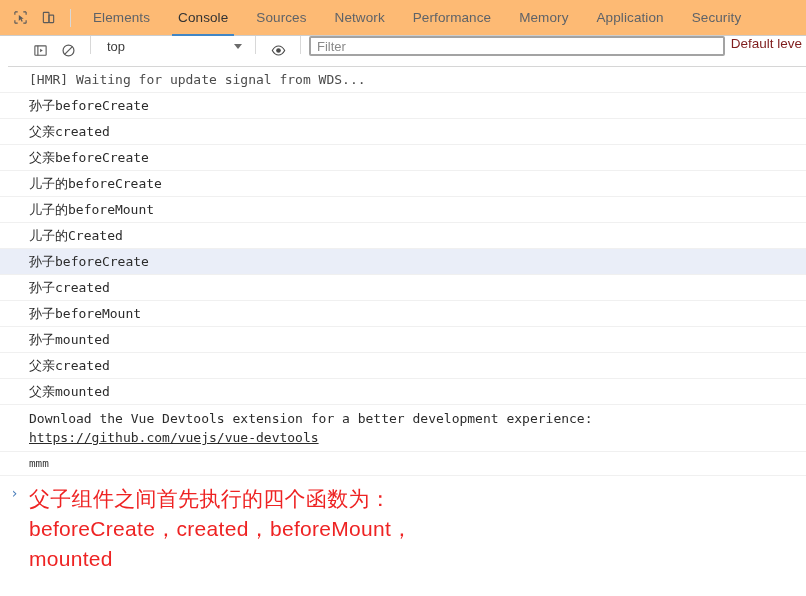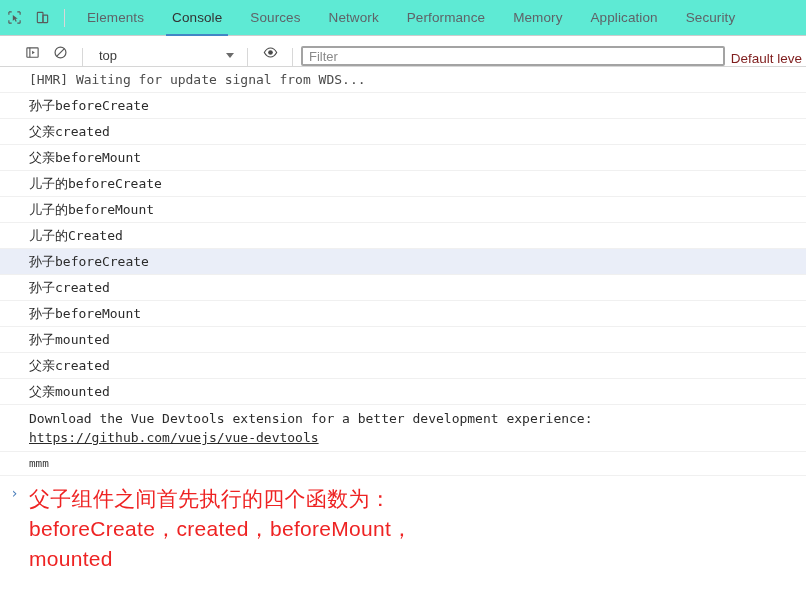--- a/index.html
+++ b/index.html
@@ -21,22 +21,23 @@
     height: 596px;
     background: #ffffff;
   }
 
   
   .tabbar {
     position: relative;
     display: flex;
     align-items: center;
     height: 36px;
-    background: #5eead4;
+    background: #fdba74;
     border-bottom: 1px solid #cdcdcd;
+    padding-left: 6px;
   }
 
   .tool-icon {
     width: 28px;
     height: 28px;
     display: flex;
     align-items: center;
     justify-content: center;
     color: #5a5a5a;
     flex: 0 0 auto;
@@ -76,25 +77,26 @@
     left: 8px;
     right: 8px;
     bottom: 0;
     height: 2px;
     background: #4286c5;
   }
 
   
   .filterbar {
     display: flex;
-    align-items: flex-end;
+    align-items: flex-start;
     height: 31px;
     background: #ffffff;
     border-bottom: 1px solid #d6d6d6;
     padding-left: 18px;
+    margin-left: 8px;
   }
 
   .ctx-select {
     display: flex;
     align-items: center;
     justify-content: space-between;
     width: 148px;
     height: 21px;
     padding: 0 5px 0 8px;
     font-size: 13px;
@@ -299,21 +301,21 @@
     <div class="level-select">
       <span>Default leve</span>
     </div>
   </div>
 
   <div class="console-area">
 
     <div class="log-row hmr"><span>[HMR] Waiting for update signal from WDS...</span></div>
     <div class="log-row"><span>孙子beforeCreate</span></div>
     <div class="log-row"><span>父亲created</span></div>
-    <div class="log-row"><span>父亲beforeMount</span></div>
+    <div class="log-row"><span>父亲beforeCreate</span></div>
     <div class="log-row"><span>儿子的beforeCreate</span></div>
     <div class="log-row"><span>儿子的beforeMount</span></div>
     <div class="log-row"><span>儿子的Created</span></div>
     <div class="log-row selected"><span>孙子beforeCreate</span></div>
     <div class="log-row"><span>孙子created</span></div>
     <div class="log-row"><span>孙子beforeMount</span></div>
     <div class="log-row"><span>孙子mounted</span></div>
     <div class="log-row"><span>父亲created</span></div>
     <div class="log-row"><span>父亲mounted</span></div>
 

